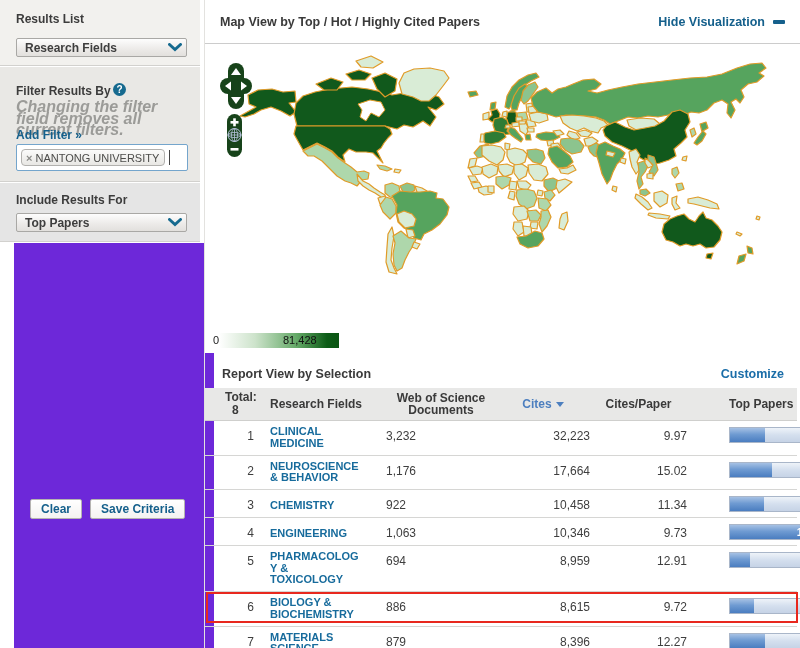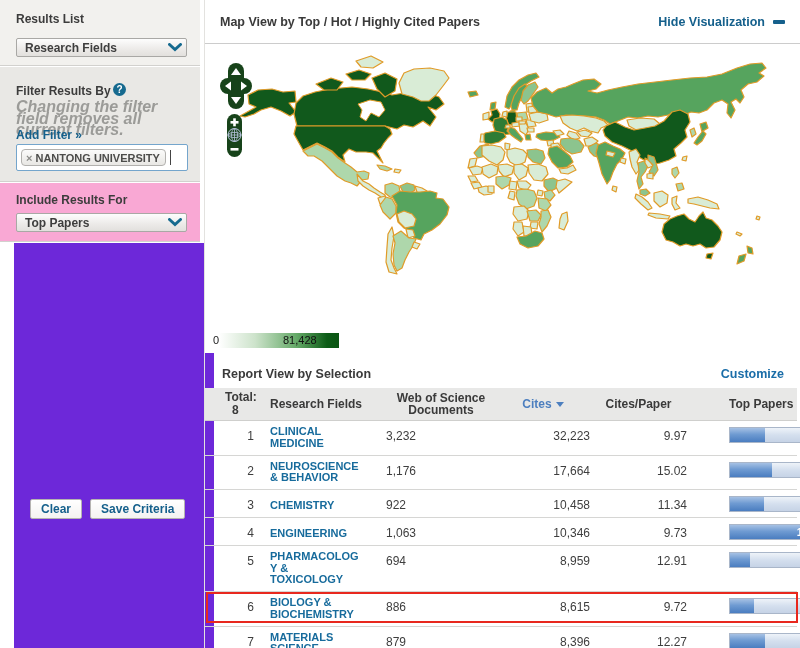--- a/index.html
+++ b/index.html
@@ -7,21 +7,21 @@
     font-family:"Liberation Sans", Arial, sans-serif; }
   #app { position:relative; width:800px; height:480px; }
 
   
   #sidebar { position:absolute; left:0; top:0; width:200px; height:648px; }
   .sb-section-a { position:absolute; left:0; top:0; width:200px; height:66px;
     background:#f2f1ee; border-bottom:1px solid #d2d1ce; }
   .sb-section-b { position:absolute; left:0; top:67px; width:200px; height:115px;
     background:#e9e8e5; border-bottom:1px solid #d2d1ce; }
   .sb-section-c { position:absolute; left:0; top:183px; width:200px; height:59px;
-    background:#f9a8d4; border-bottom:1px solid #d2d1ce; }
+    background:#e5e5e5; border-bottom:1px solid #d2d1ce; }
   .sb-section-d { position:absolute; left:14px; top:243px; width:200px; height:405px;
     background:#6d28d9; }
   .sb-label { position:absolute; left:16px; font-size:12px; font-weight:bold; color:#3c3c3c; }
   .dropdown { position:absolute; left:16px; width:171px; height:19px;
     background:linear-gradient(#fdfdfd,#eceae8 60%,#e2e0dd);
     border:1px solid #a9a8a5; border-radius:2px;
     display:flex; align-items:center; }
   .dropdown .dd-text { font-size:12px; font-weight:bold; color:#3e3e3e; padding-left:8px; flex:1; }
   .dropdown .dd-arrow { width:22px; height:100%; display:flex; align-items:center; justify-content:center; }
   .dd-arrow svg { display:block; }
@@ -30,21 +30,21 @@
   .sb-note { position:absolute; left:16px; top:101px; width:170px;
     font-size:16px; font-style:italic; font-weight:bold; color:#9b9b98; line-height:11.5px; }
   .sb-addfilter { position:absolute; left:16px; top:128px; font-size:12px; font-weight:bold; color:#15608c; text-decoration:none; }
   .filter-box { position:absolute; left:16px; top:144px; width:172px; height:27px;
     background:#fff; border:1px solid #74a5cc; border-radius:2px;
     display:flex; align-items:center; padding-left:4px; }
   .filter-tag { height:17px; border:1px solid #b2b1ae; border-radius:4px;
     background:linear-gradient(#fbfbfa,#e8e7e4); display:flex; align-items:center;
     padding:0 5px 0 4px; }
   .filter-tag .tag-x { color:#8b8b88; font-size:11px; font-weight:bold; margin-right:3px; }
-  .filter-tag .tag-text { color:#4c4c4a; font-size:11px; font-weight:bold; white-space:nowrap; }
+  .filter-tag .tag-text { color:#4c4c4a; font-size:11px; font-weight:normal; white-space:nowrap; }
   .caret { width:1px; height:15px; background:#444; margin-left:4px; }
   .sb-buttons { position:absolute; top:256px; left:16px; display:flex; gap:8px; }
   .sb-btn { height:20px; background:linear-gradient(#ffffff,#f4f3f1);
     border:1px solid #b5b4b1; border-radius:2px;
     font-size:12px; font-weight:bold; color:#15608c; padding:0 10px;
     font-family:"Liberation Sans", Arial, sans-serif; }
 
   
   #main { position:absolute; left:205px; top:0; width:595px; height:648px; }
   #main-left-border { position:absolute; left:204px; top:0; width:1px; height:648px; background:#e3e2df; }

